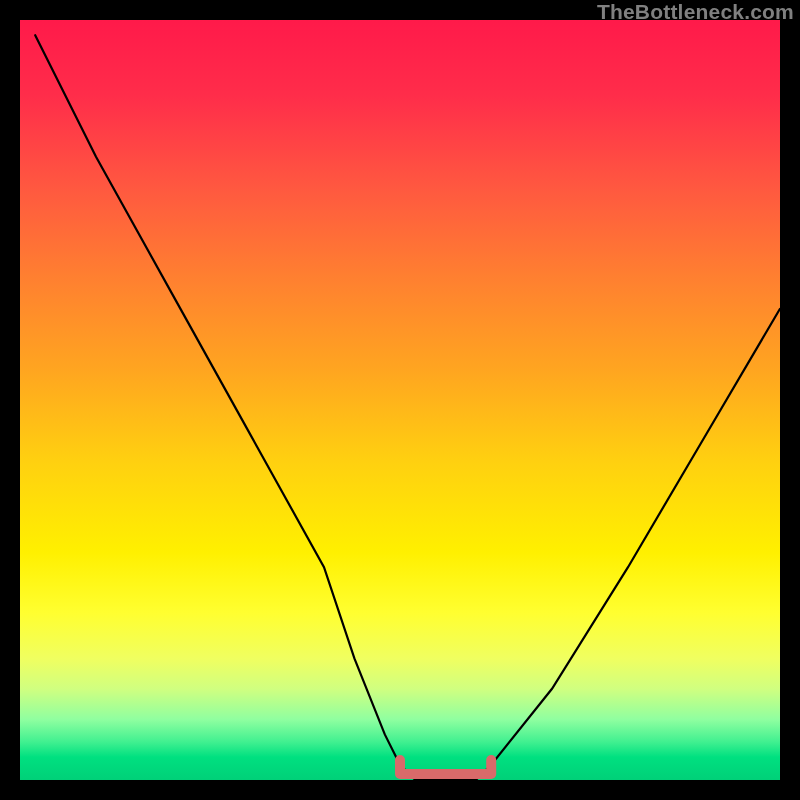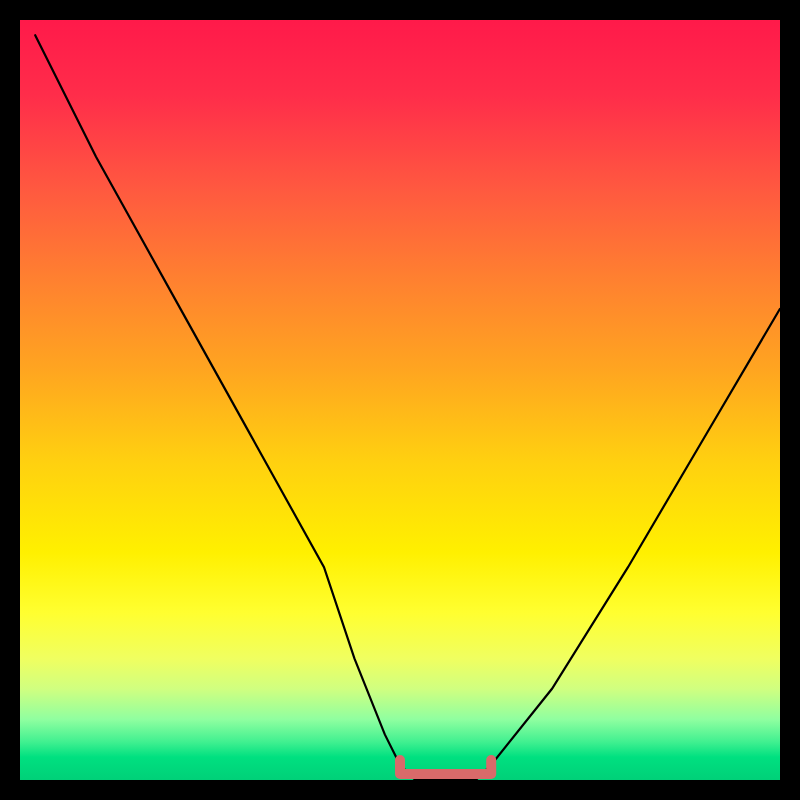--- a/index.html
+++ b/index.html
@@ -50,19 +50,20 @@
     top: 0;
     width: 760px;
     height: 760px;
     overflow: visible;
   }
 </style>
 </head>
 <body>
 
 <div class="container">
+  <div class="watermark">TheBottleneck.com</div>
   <div class="plot-area">
     <svg class="curve" viewBox="0 0 760 760" preserveAspectRatio="none">
       <path d="M15.2 15.2 L76.0 136.8 L152.0 273.6 L228.0 410.4 L304.0 547.2 L334.4 638.4 L364.8 714.4 L380.0 744.8 L395.2 760.0 L410.4 760.0 L425.6 760.0 L440.8 760.0 L456.0 760.0 L471.2 744.8 L532.0 668.8 L608.0 547.2 L684.0 418.0 L760.0 288.8" fill="none" stroke="#000" stroke-width="2.2" stroke-linecap="round"></path>
       <path d="M380.0 740.0 L380.0 754.0 L471.2 754.0 L471.2 740.0" fill="none" stroke="#d86a6a" stroke-width="10" stroke-linecap="round" stroke-linejoin="round"></path>
     </svg>
   </div>
 </div>
 
 </body></html>

